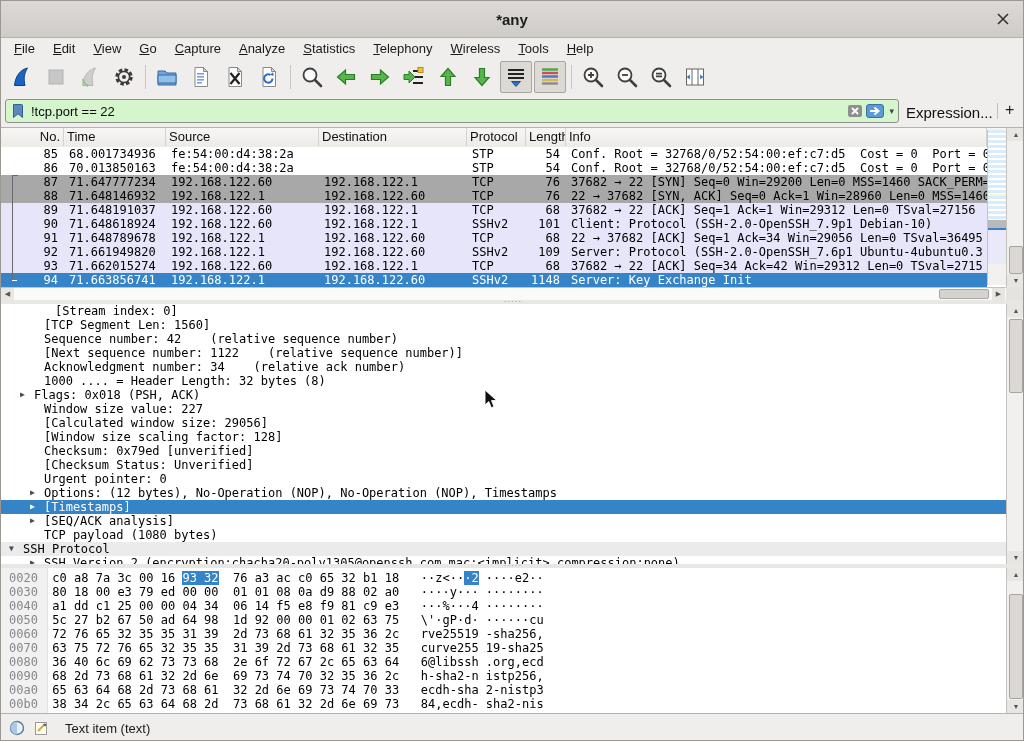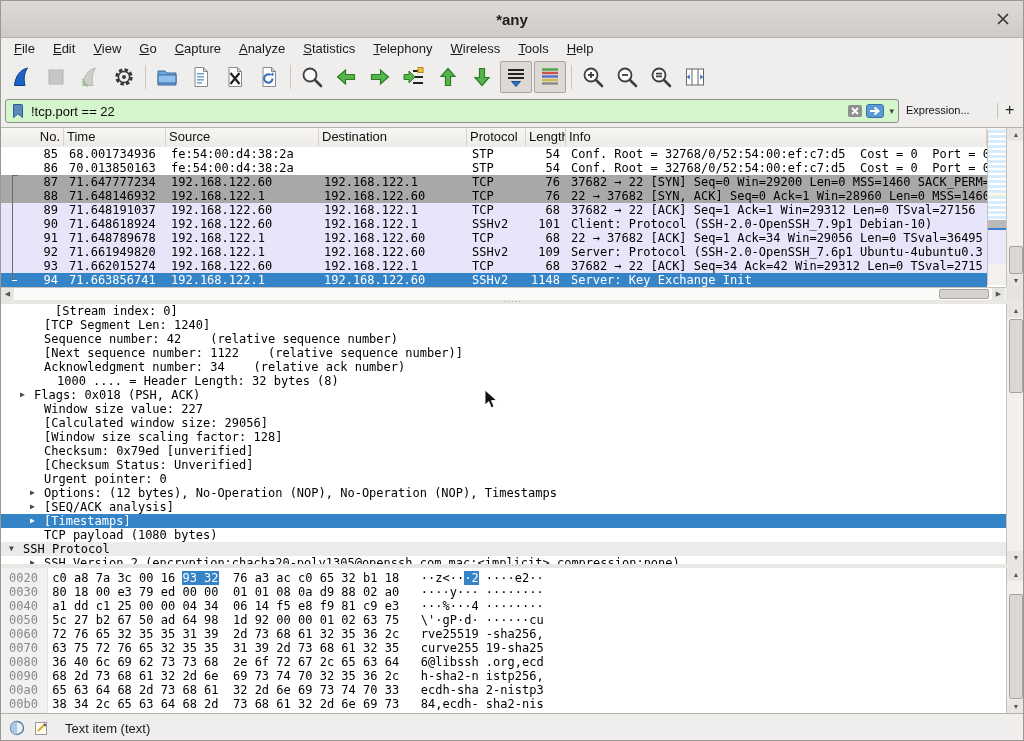--- a/index.html
+++ b/index.html
@@ -27,21 +27,21 @@
              display:flex;align-items:center;box-sizing:border-box;text-align:center;}
   .finput{position:absolute;left:4px;top:4px;width:894px;height:24px;background:#d5f5cd;border:1px solid #8f8f8f;
           border-radius:3px;display:flex;align-items:center;box-sizing:border-box;padding:0 4px;}
   .fbookmark{width:16px;height:16px;margin-right:5px;}
   .fbookmark svg{width:16px;height:16px;display:block;}
   .ftext{font-size:13px;color:#0a0a0a;white-space:pre;}
   .fright{margin-left:auto;display:flex;align-items:center;}
   .fclear svg{width:16px;height:16px;display:block;}
   .fapply svg{width:18px;height:16px;display:block;margin-left:3px;}
   .fcaret{font-size:9px;color:#444;margin-left:5px;}
-  .fexpr{position:absolute;left:905px;top:9px;font-size:11px;color:#111;}
+  .fexpr{position:absolute;left:905px;top:9px;font-size:15px;color:#111;}
   .fsep2{position:absolute;left:996px;top:8px;height:16px;border-left:1px solid #c5c2bd;}
   .fplus{position:absolute;left:1004px;top:6px;font-size:16px;color:#222;}
   
   .plist{position:absolute;left:0;top:127px;width:1024px;height:172px;background:#fff;}
   .phead{position:absolute;left:0;top:0;width:1024px;height:19px;background:linear-gradient(#f7f6f4,#edebe8);
          border-bottom:1px solid #c2bfba;white-space:nowrap;overflow:hidden;}
   .hcell{display:inline-block;height:18px;line-height:18px;font-size:13px;color:#111;border-right:1px solid #d6d3cf;
          box-sizing:border-box;padding:0 3px;overflow:hidden;vertical-align:top;}
   .prows{position:absolute;left:0;top:19px;width:986px;height:140px;overflow:hidden;
          font-family:"DejaVu Sans Mono",monospace;font-size:12px;}
@@ -364,35 +364,35 @@
       <div class="hthumb" style="left:938px;width:50px;"></div>
       <div class="harrow" style="left:991px;">▶</div>
     </div>
     <div class="scorner"></div>
   </div>
 
   <div class="split" style="top:299px;height:4px;">·····</div>
 
   <div class="details" id="details">
       <div class="drow" style="padding-left: 54px;">[Stream index: 0]</div>
-      <div class="drow" style="padding-left: 43px;">[TCP Segment Len: 1240]</div>
+      <div class="drow" style="padding-left: 43px;">[TCP Segment Len: 1560]</div>
       <div class="drow" style="padding-left: 43px;">Sequence number: 42    (relative sequence number)</div>
       <div class="drow" style="padding-left: 43px;">[Next sequence number: 1122    (relative sequence number)]</div>
       <div class="drow" style="padding-left: 43px;">Acknowledgment number: 34    (relative ack number)</div>
-      <div class="drow" style="padding-left: 56px;">1000 .... = Header Length: 32 bytes (8)</div>
+      <div class="drow" style="padding-left: 43px;">1000 .... = Header Length: 32 bytes (8)</div>
       <div class="drow" style="padding-left: 19px;"><span class="arr">▶</span>Flags: 0x018 (PSH, ACK)</div>
       <div class="drow" style="padding-left: 43px;">Window size value: 227</div>
       <div class="drow" style="padding-left: 43px;">[Calculated window size: 29056]</div>
       <div class="drow" style="padding-left: 43px;">[Window size scaling factor: 128]</div>
       <div class="drow" style="padding-left: 43px;">Checksum: 0x79ed [unverified]</div>
       <div class="drow" style="padding-left: 43px;">[Checksum Status: Unverified]</div>
       <div class="drow" style="padding-left: 43px;">Urgent pointer: 0</div>
       <div class="drow" style="padding-left: 29px;"><span class="arr">▶</span>Options: (12 bytes), No-Operation (NOP), No-Operation (NOP), Timestamps</div>
+      <div class="drow sel" style="padding-left: 29px;"><span class="arr">▶</span>[Timestamps]</div>
       <div class="drow" style="padding-left: 29px;"><span class="arr">▶</span>[SEQ/ACK analysis]</div>
-      <div class="drow sel" style="padding-left: 29px;"><span class="arr">▶</span>[Timestamps]</div>
       <div class="drow" style="padding-left: 43px;">TCP payload (1080 bytes)</div>
       <div class="drow shade" style="padding-left: 8px;"><span class="arr">▼</span>SSH Protocol</div>
       <div class="drow" style="padding-left: 29px;"><span class="arr">▶</span>SSH Version 2 (encryption:chacha20-poly1305@openssh.com mac:&lt;implicit&gt; compression:none)</div>
     </div>
   <div class="vscroll" style="left:1005px;top:303px;height:260px;">
     <div class="sarrow" style="top:0;">▲</div>
     <div class="sthumb" style="top:15px;height:74px;"></div>
     <div class="sarrow" style="top:247px;">▼</div>
   </div>
 

